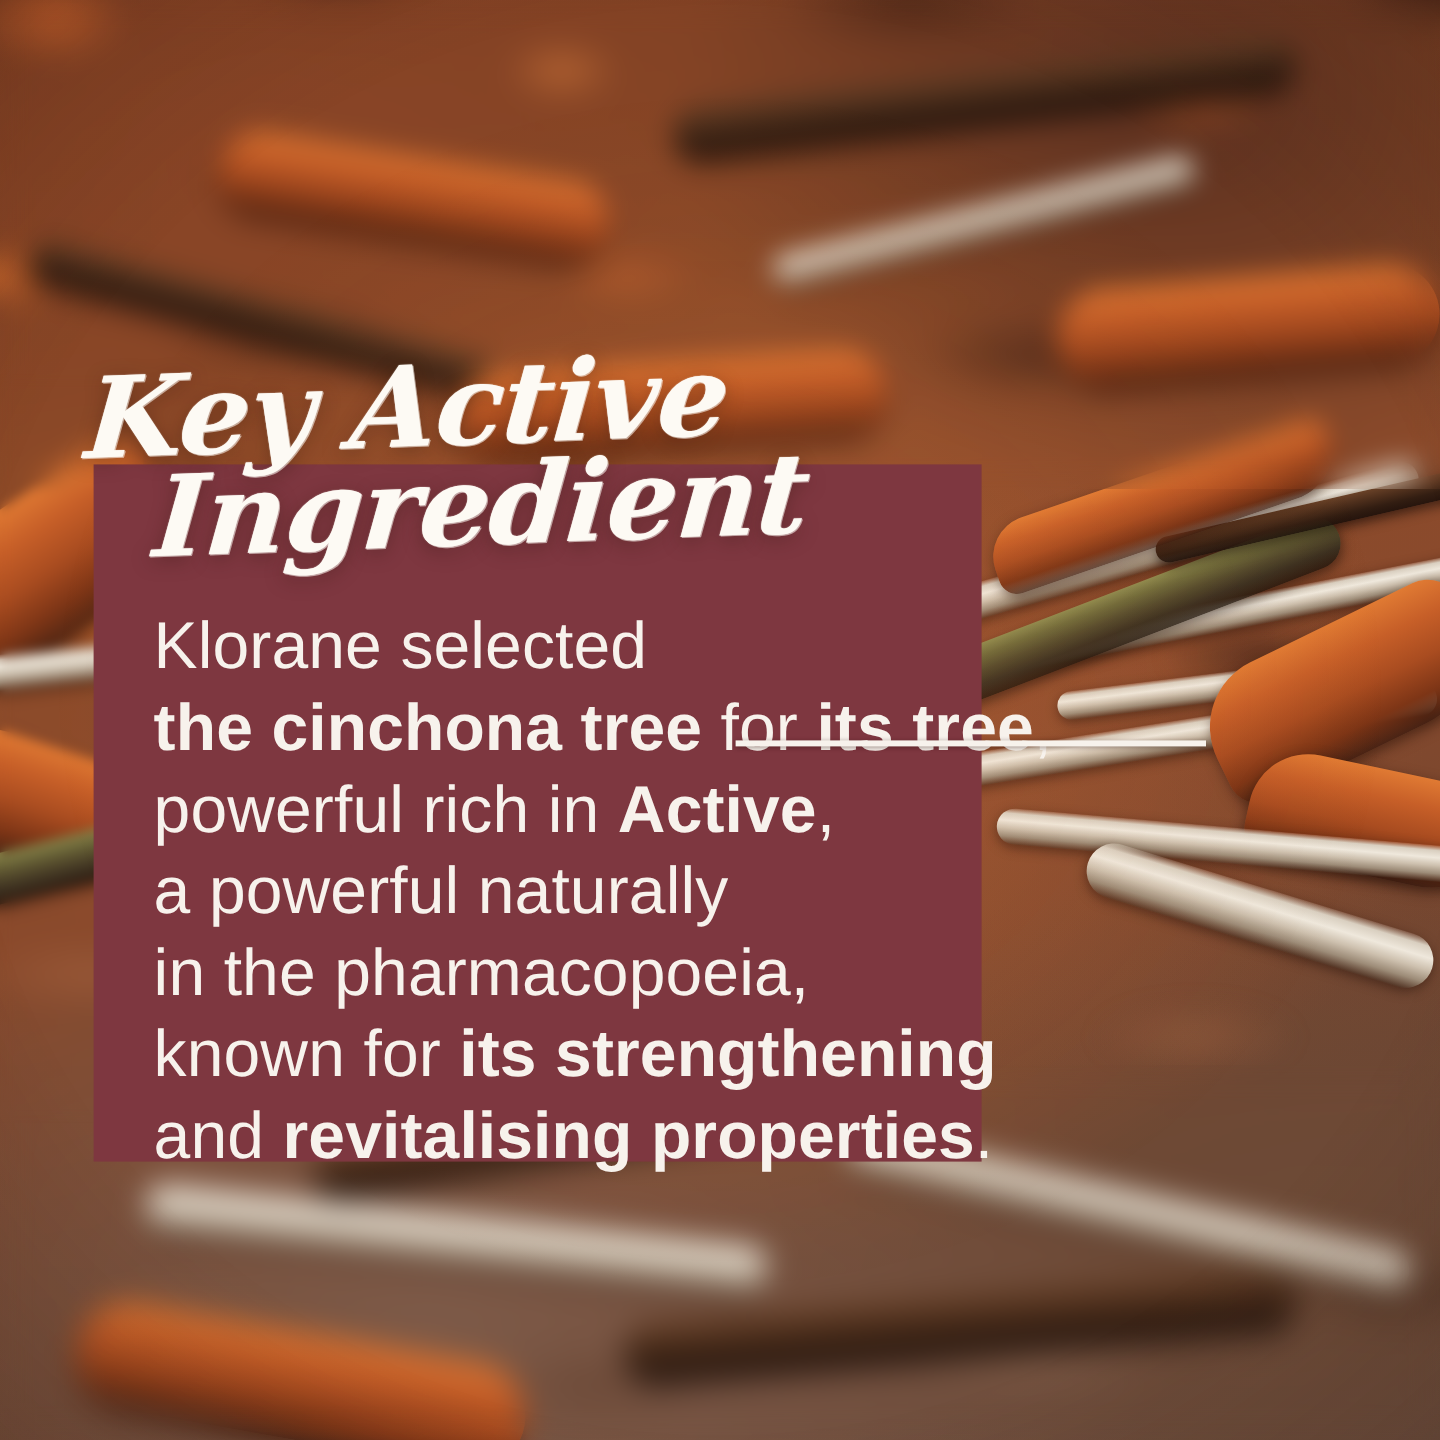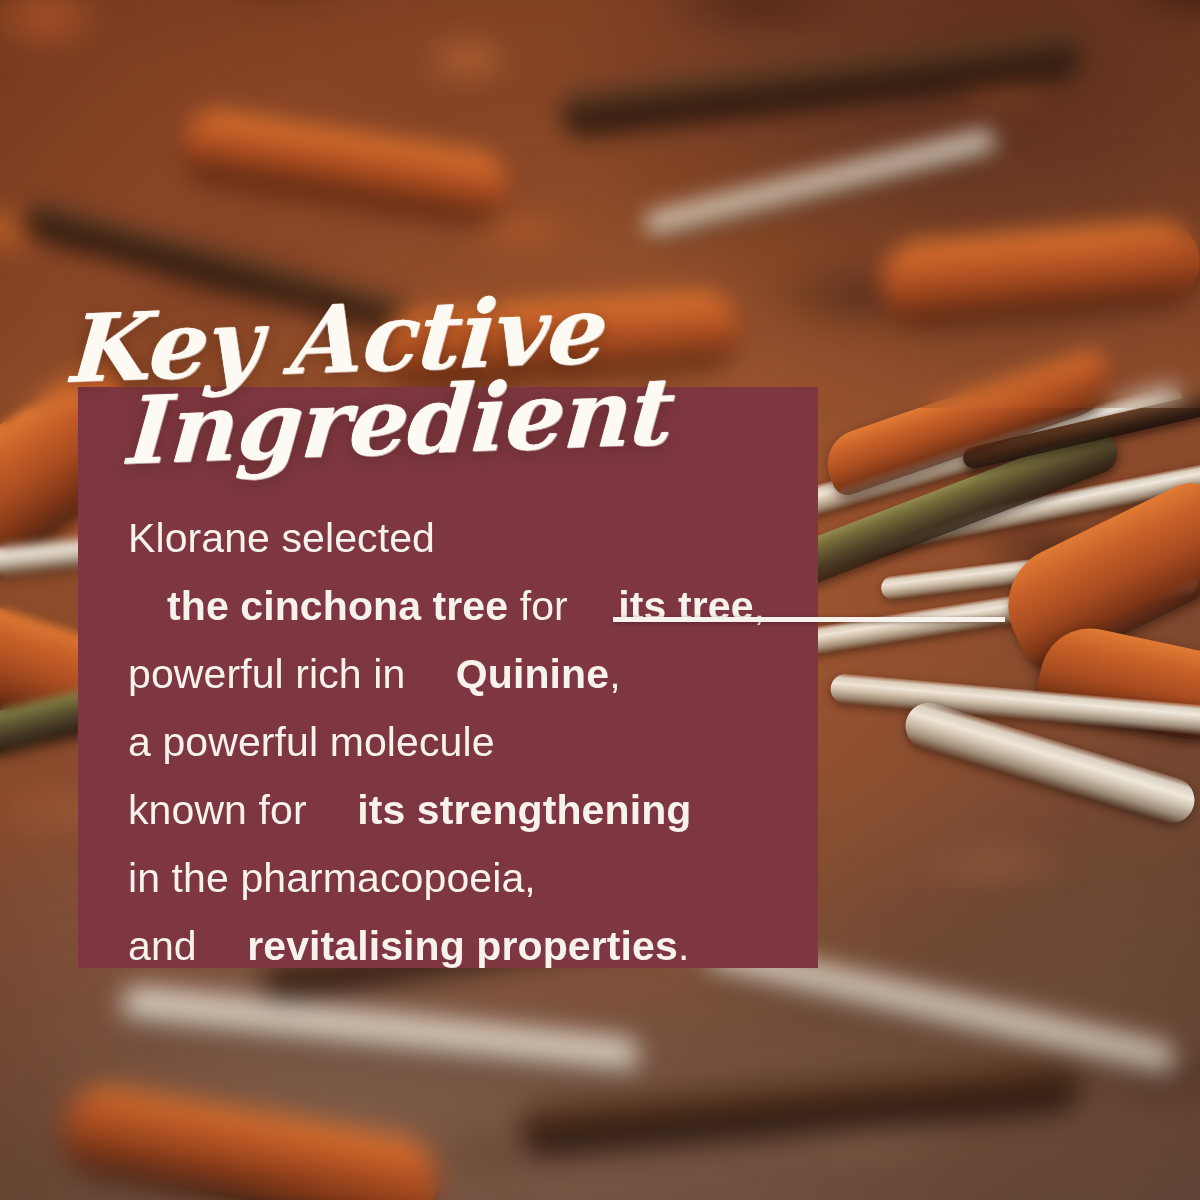--- a/index.html
+++ b/index.html
@@ -193,28 +193,27 @@
     margin-top: -6px;
   }
 
   
   .body-copy {
     position: absolute;
     left: 128px;
     top: 504px;
     width: 700px;
     color: #f7f2ec;
-    font-size: 41px;
+    font-size: 55px;
     line-height: 68px;
     font-weight: 400;
     letter-spacing: .1px;
   }
   .body-copy b {
     font-weight: 700;
-    margin-left: 39px;
   }
   .body-copy .line {
     display: block;
     white-space: nowrap;
   }
 
   
   .bark-underline {
     position: absolute;
     left: 613px;
@@ -278,31 +277,31 @@
   </div>
 
   <div class="body-copy">
     <span class="line">
       <span>Klorane selected</span>
     </span>
     <span class="line">
       <b>the cinchona tree</b><span> for </span><b>its tree</b><span>,</span>
     </span>
     <span class="line">
-      <span>powerful rich in </span><b>Quinine</b><span>,</span>
-    </span>
-    <span class="line">
-      <span>a powerful molecule</span>
+      <span>powerful rich in </span><b>Active</b><span>,</span>
+    </span>
+    <span class="line">
+      <span>a powerful naturally</span>
+    </span>
+    <span class="line">
+      <span>in the pharmacopoeia,</span>
     </span>
     <span class="line">
       <span>known for </span><b>its strengthening</b>
     </span>
     <span class="line">
-      <span>in the pharmacopoeia,</span>
-    </span>
-    <span class="line">
       <span>and </span><b>revitalising properties</b><span>.</span>
     </span>
   </div>
 
   <div class="bark-underline"></div>
 
 </div>
 
 </body></html>

